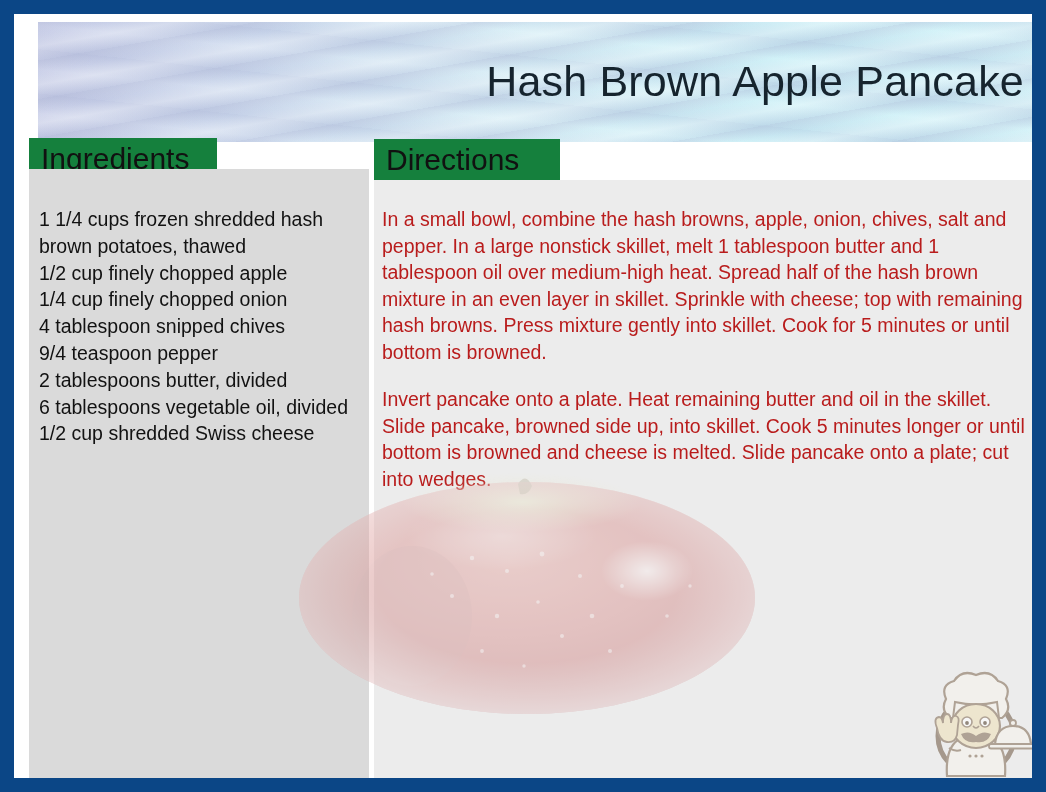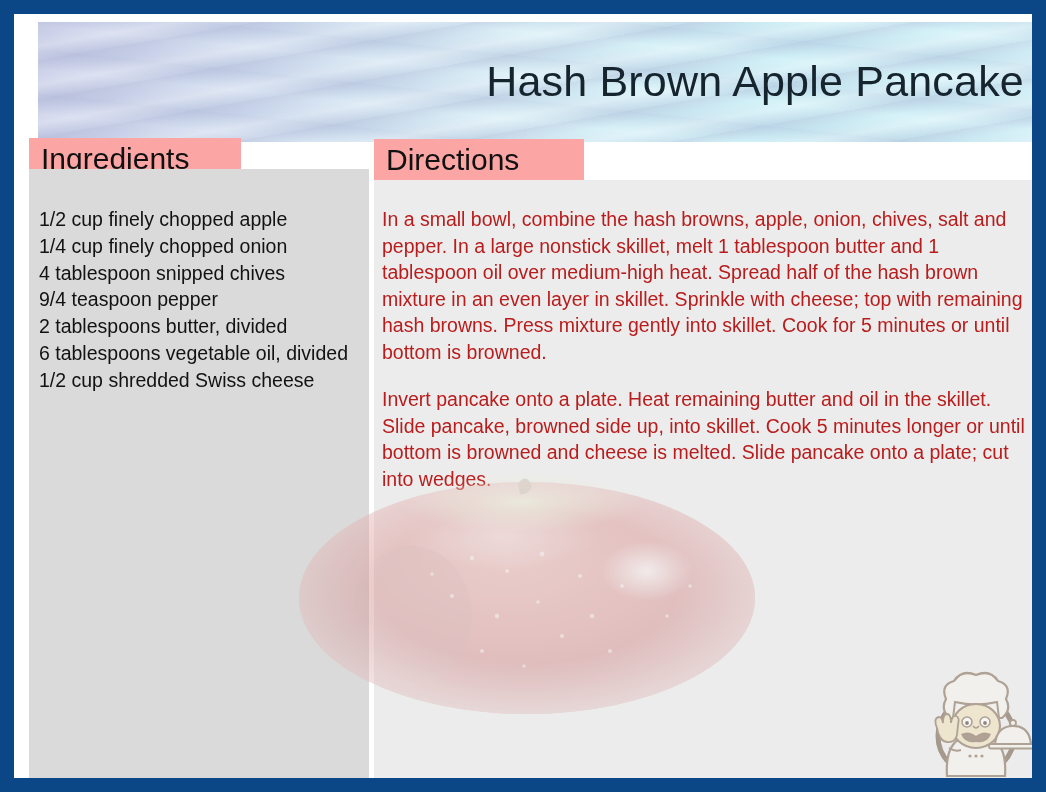--- a/index.html
+++ b/index.html
@@ -48,23 +48,22 @@
     transform: translateY(-52%);
     font-size: 43px;
     color: #16242e;
     letter-spacing: 0.2px;
     white-space: nowrap;
   }
 
   
   .head-strip {
     position: absolute;
-    background: #fca5a5;
-    overflow: hidden;
-    padding-left: 24px;
+    background: #15803d;
+    overflow: hidden;
   }
   .head-strip .head-text {
     position: absolute;
     left: 12px;
     top: 50%;
     transform: translateY(-53%);
     font-size: 30px;
     color: #111111;
     white-space: nowrap;
   }
@@ -158,20 +157,21 @@
   <div id="ing-head" class="head-strip">
     <div class="head-text">Ingredients</div>
   </div>
 
   <div id="dir-head" class="head-strip">
     <div class="head-text">Directions</div>
   </div>
 
   <div id="ing-panel" class="panel" style="background: rgb(218, 218, 218);">
     <div id="ing-list">
+        <div class="ing-item">1 1/4 cups frozen shredded hash brown potatoes, thawed</div>
         <div class="ing-item">1/2 cup finely chopped apple</div>
         <div class="ing-item">1/4 cup finely chopped onion</div>
         <div class="ing-item">4 tablespoon snipped chives</div>
         <div class="ing-item">9/4 teaspoon pepper</div>
         <div class="ing-item">2 tablespoons butter, divided</div>
         <div class="ing-item">6 tablespoons vegetable oil, divided</div>
         <div class="ing-item">1/2 cup shredded Swiss cheese</div>
       </div>
   </div>
 

